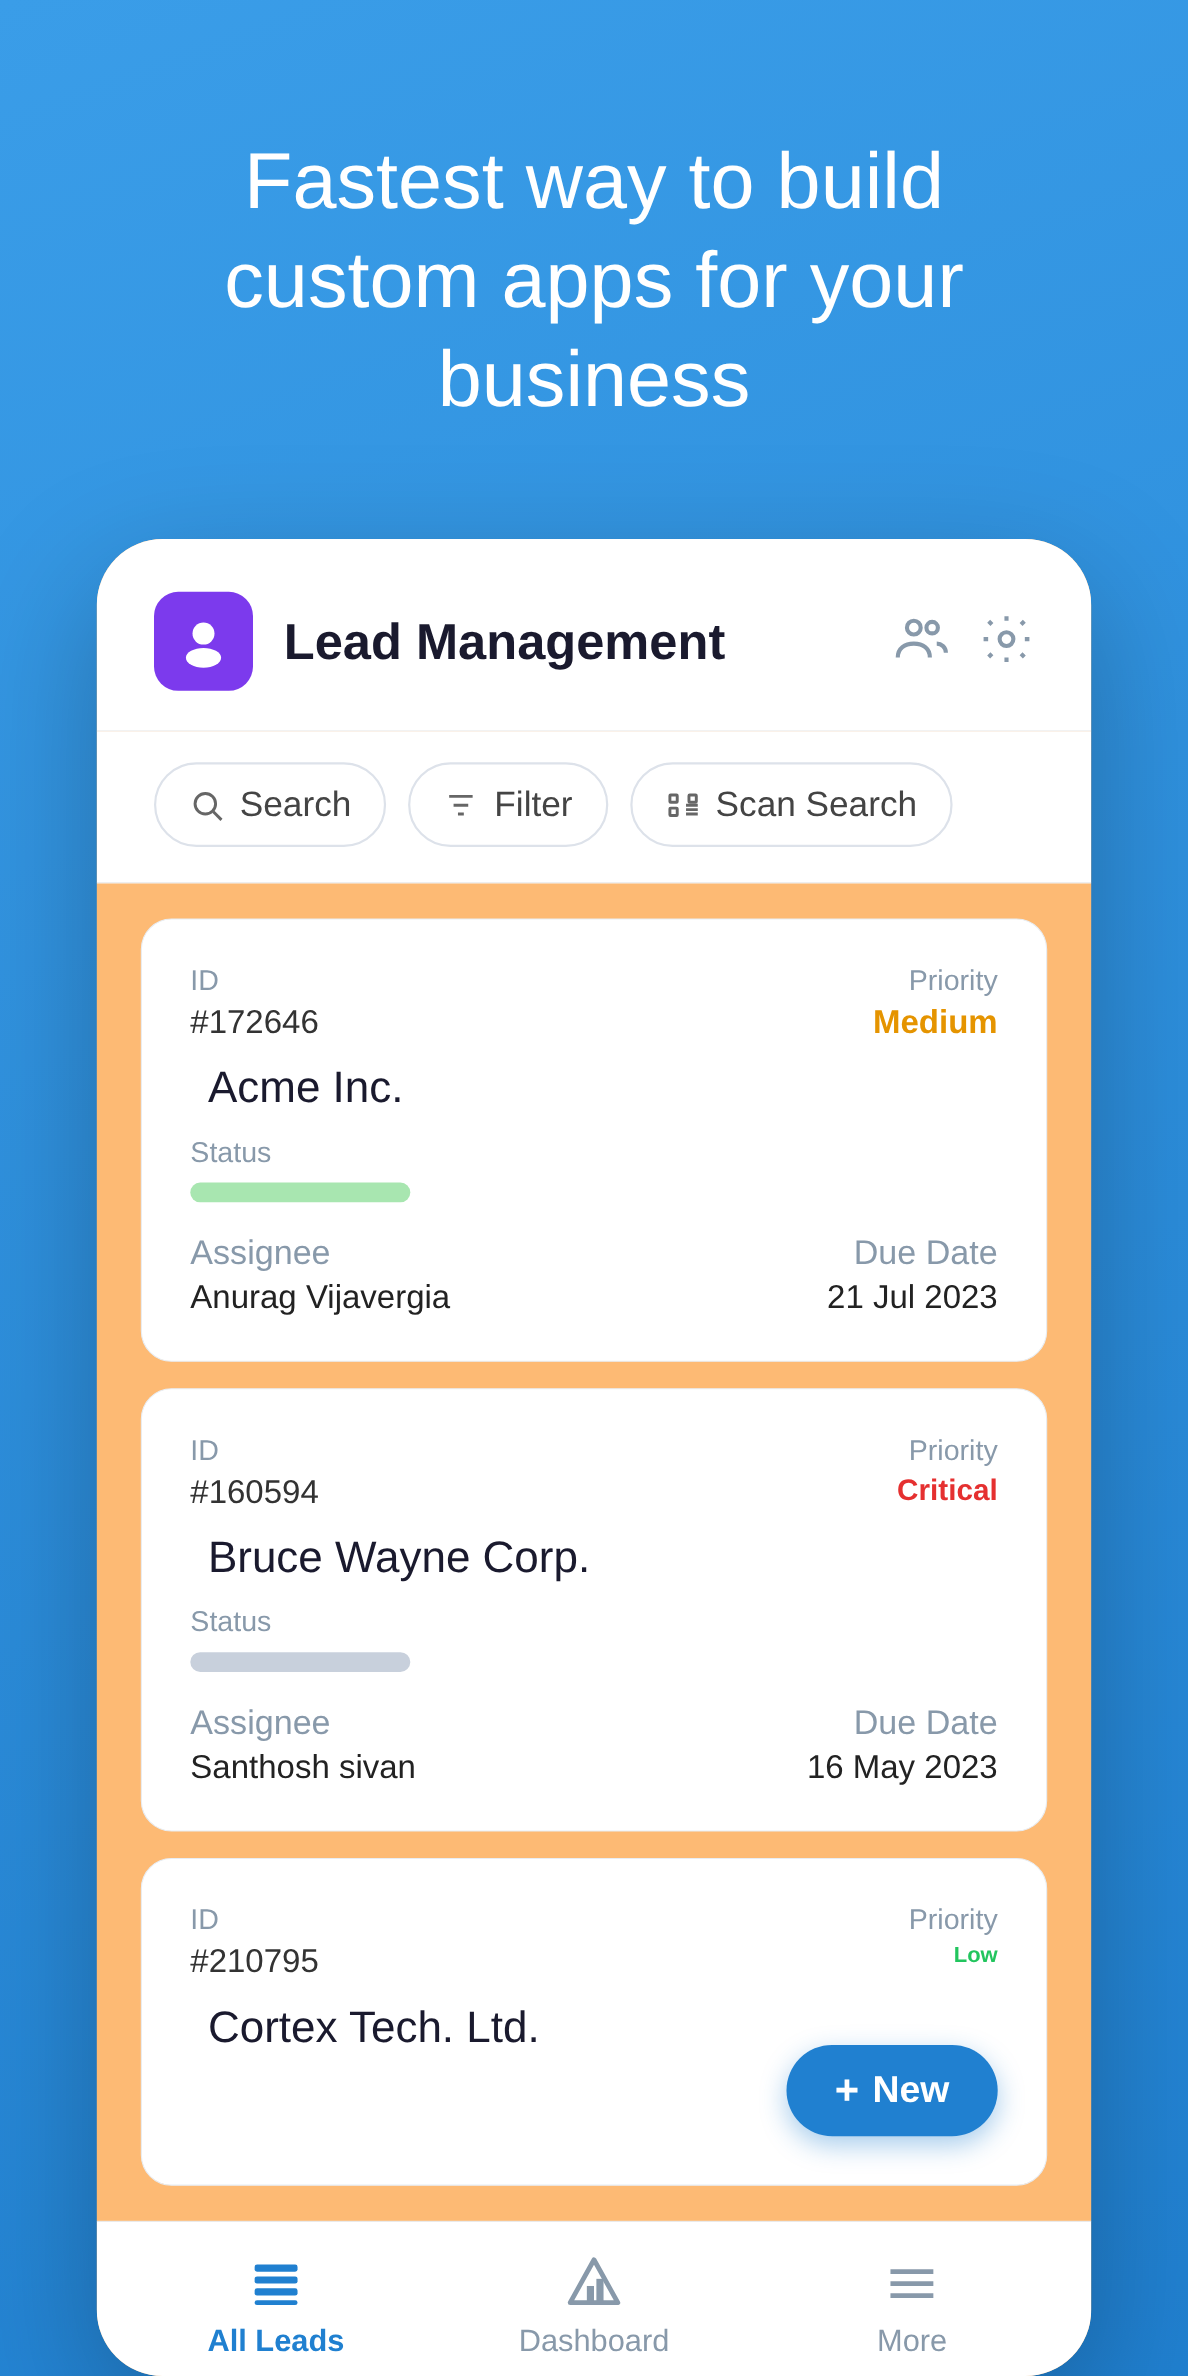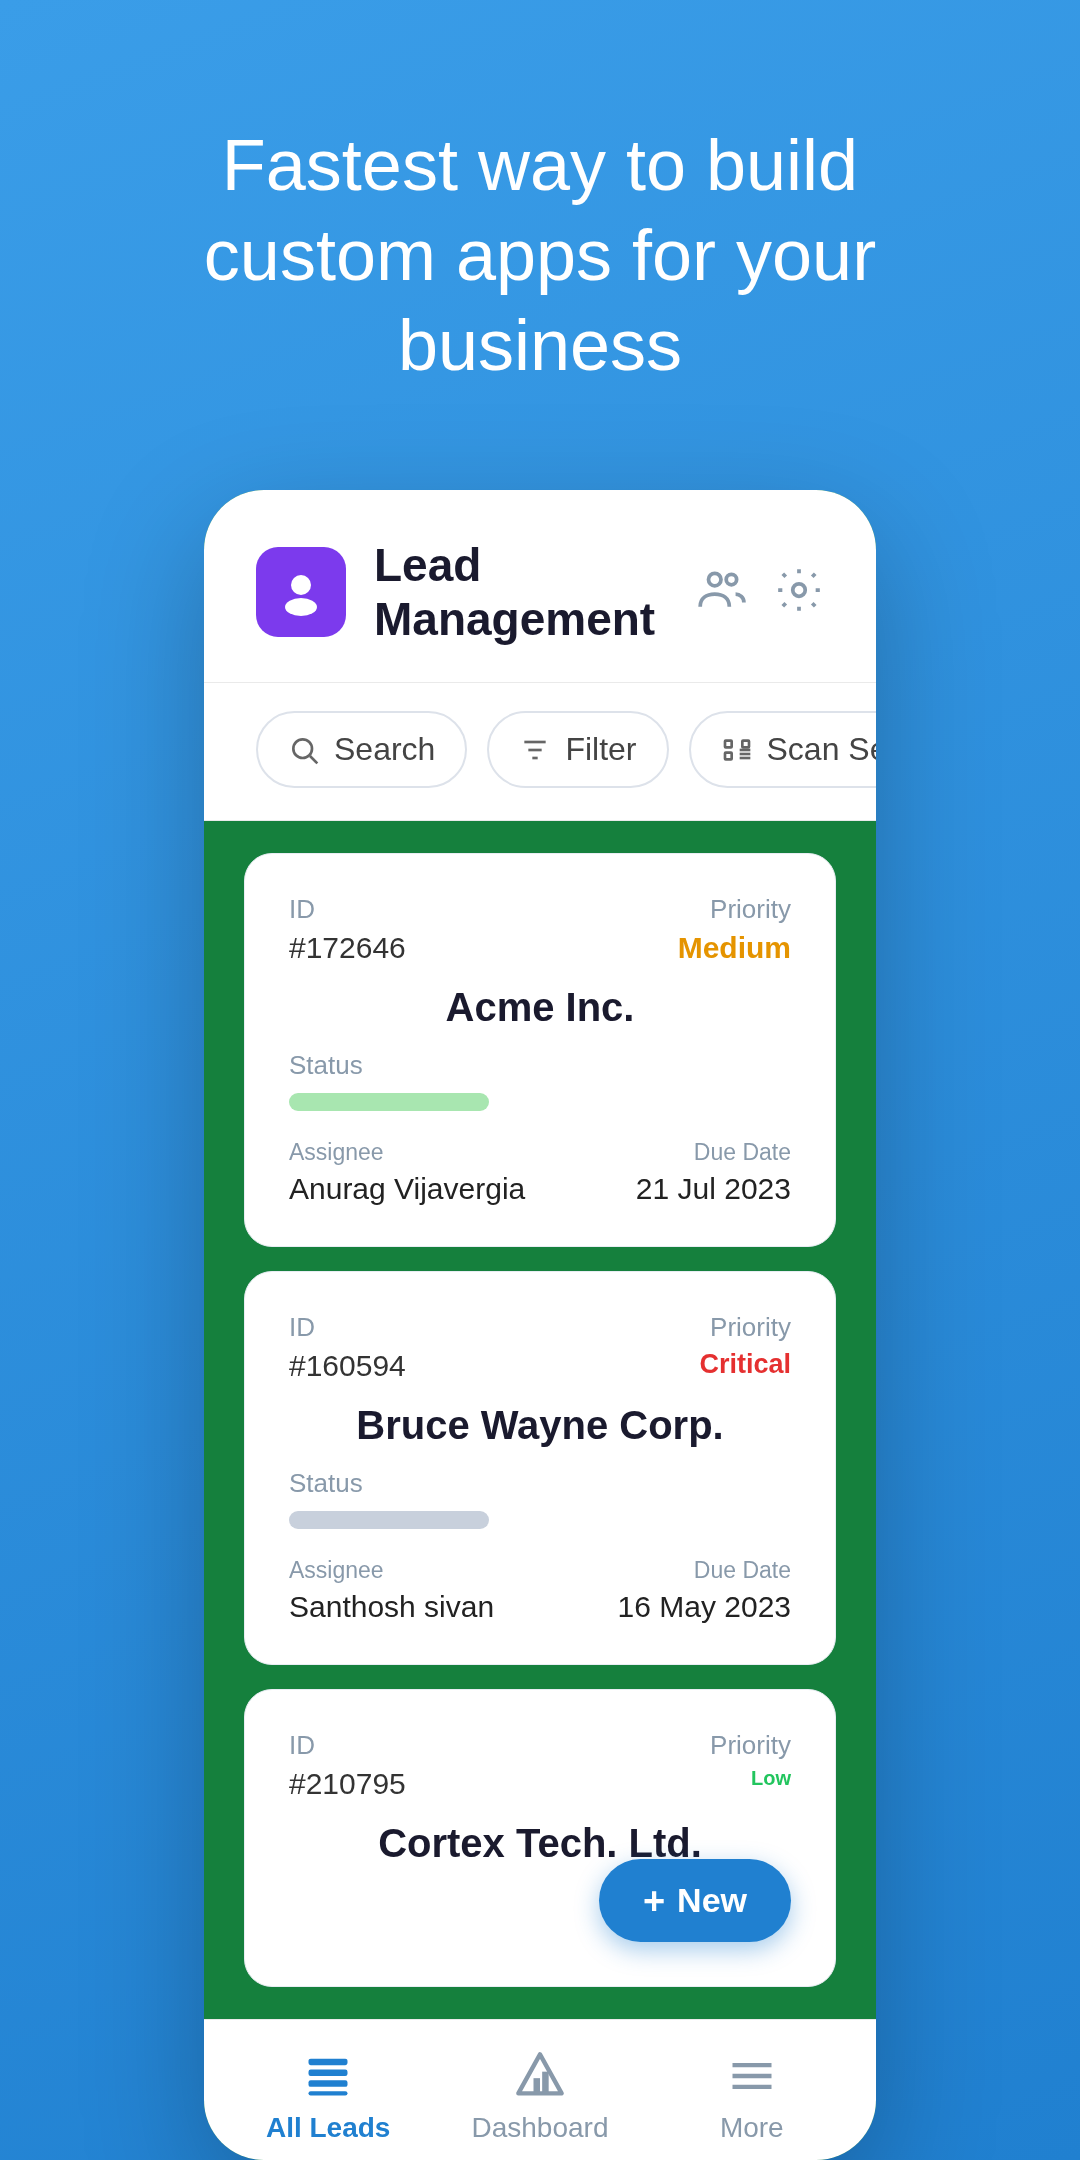--- a/index.html
+++ b/index.html
@@ -19,23 +19,23 @@
       font-size: 72px;
       font-weight: 400;
       text-align: center;
       line-height: 1.25;
       margin-top: 120px;
       padding: 0 80px;
       max-width: 900px;
     }
 
     .app-card {
-      background: #15803d;
+      background: #fdba74;
       border-radius: 60px;
-      width: 672px;
+      width: 904px;
       margin-top: 100px;
       overflow: hidden;
       padding-bottom: 0;
       box-shadow: 0 40px 120px rgba(0,0,0,0.25);
     }
 
     
     .app-header {
       background: #fff;
       padding: 48px 52px 36px;
@@ -128,45 +128,44 @@
     }
     .lead-priority-col {
       text-align: right;
     }
     .priority-medium { color: #e59400; font-size: 30px; font-weight: 600; }
     .priority-critical { color: #e53030; font-size: 27px; font-weight: 600; }
     .priority-low { color: #22c55e; font-size: 20px; font-weight: 600; }
 
     .lead-name {
       font-size: 40px;
-      font-weight: 700;
+      font-weight: 400;
       color: #1a1a2e;
       margin: 20px 16px 20px;
-      text-align: center;
     }
     .lead-status-label {
       font-size: 26px;
       color: #8899aa;
       margin-bottom: 12px;
     }
     .status-bar {
       height: 18px;
       border-radius: 20px;
       margin-bottom: 28px;
       width: 200px;
     }
     .status-bar-green { background: #a8e6b0; }
     .status-bar-gray { background: #c8d0dc; }
 
     .lead-card-bottom {
       display: flex;
       justify-content: space-between;
     }
     .lead-meta-label {
-      font-size: 23px;
+      font-size: 31px;
       color: #8899aa;
       margin-bottom: 6px;
     }
     .lead-meta-value {
       font-size: 30px;
       color: #222;
       font-weight: 500;
     }
     .lead-meta-col { }
 

